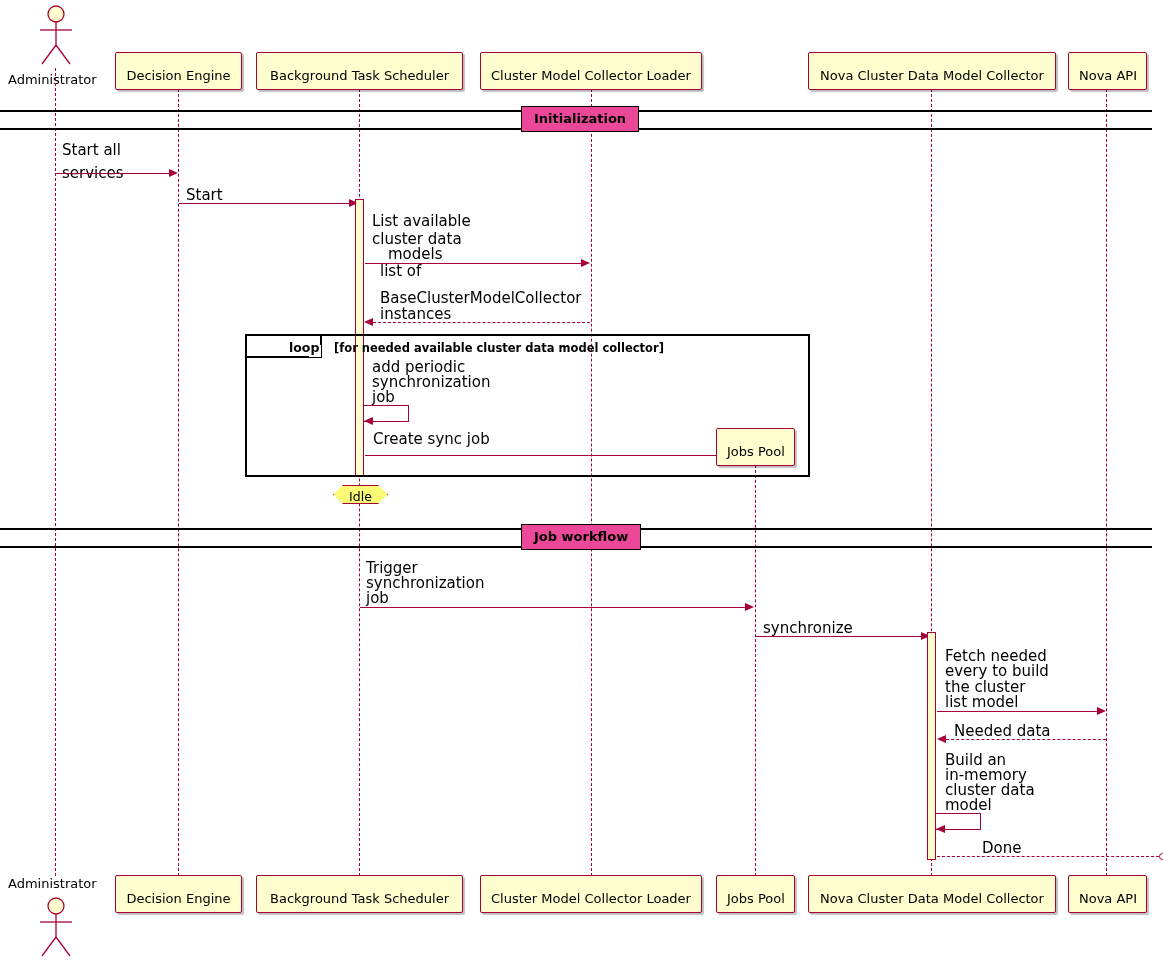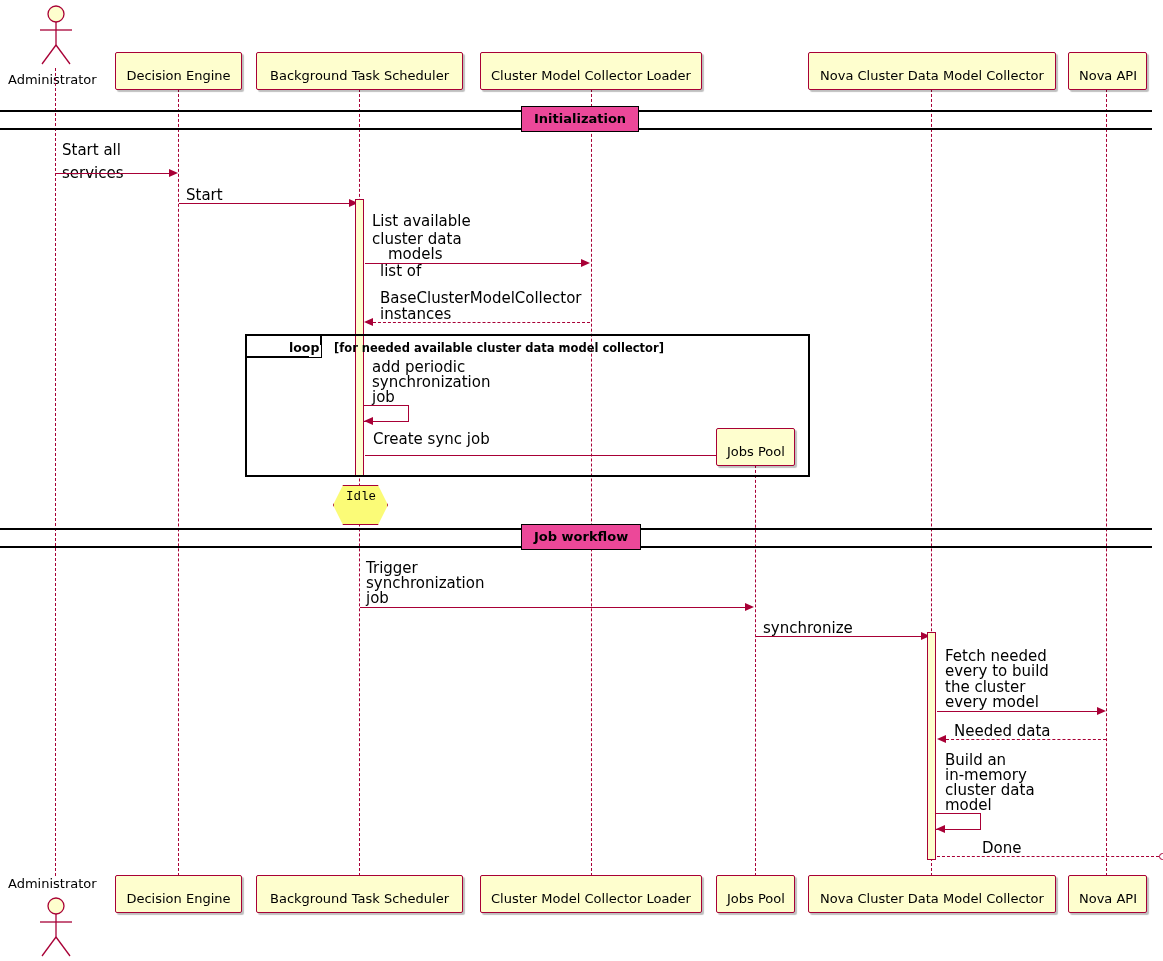--- a/index.html
+++ b/index.html
@@ -262,42 +262,42 @@
   <div class="msg-label" style="left:372px; top:390px;">job</div>
   <div class="selfmsg" style="left:364px; top:405px; width:45px; height:17px;"></div>
   <div class="arrow-head-l" style="left:364px; top:417px;"></div>
 
   <div class="msg-label" style="left:373px; top:432px;">Create sync job</div>
   <div class="arrow-line" style="left:365px; top:455px; width:369px;"></div>
   <div class="arrow-head-r" style="left:733px; top:451px;"></div>
 
   <div class="participant" style="left:716px; top:428px; width:79px;">Jobs Pool</div>
 
-  <div class="hexnote" style="left:333px; top:485px; width:55px; height:40px;font-family:Liberation Mono, monospace;">Idle</div>
+  <div class="hexnote" style="left:333px; top:485px; width:55px; height:19px;">Idle</div>
 
   <div class="sep-line" style="top:528px;"></div>
   <div class="sep-line" style="top:546px;"></div>
   <div class="sep-box" style="left:521px; top:524px;">Job workflow</div>
 
   <div class="msg-label" style="left:366px; top:561px;">Trigger</div>
   <div class="msg-label" style="left:366px; top:576px;">synchronization</div>
   <div class="msg-label" style="left:366px; top:591px;">job</div>
   <div class="arrow-line" style="left:360px; top:607px; width:387px;"></div>
   <div class="arrow-head-r" style="left:745px; top:603px;"></div>
 
   <div class="msg-label" style="left:763px; top:621px;">synchronize</div>
   <div class="arrow-line" style="left:756px; top:636px; width:166px;"></div>
   <div class="arrow-head-r" style="left:921px; top:632px;"></div>
 
   <div class="activation" style="left:927px; top:632px; width:9px; height:228px;"></div>
 
   <div class="msg-label" style="left:945px; top:649px;">Fetch needed</div>
   <div class="msg-label" style="left:945px; top:664px;">every to build</div>
   <div class="msg-label" style="left:945px; top:680px;">the cluster</div>
-  <div class="msg-label" style="left:945px; top:695px;">every model</div>
+  <div class="msg-label" style="left:945px; top:695px;">list model</div>
   <div class="arrow-line" style="left:937px; top:711px; width:161px;"></div>
   <div class="arrow-head-r" style="left:1097px; top:707px;"></div>
 
   <div class="msg-label" style="left:954px; top:724px;">Needed data</div>
   <div class="arrow-line dashed" style="left:946px; top:739px; width:160px;"></div>
   <div class="arrow-head-l" style="left:937px; top:735px;"></div>
 
   <div class="msg-label" style="left:945px; top:753px;">Build an</div>
   <div class="msg-label" style="left:945px; top:768px;">in-memory</div>
   <div class="msg-label" style="left:945px; top:783px;">cluster data</div>

